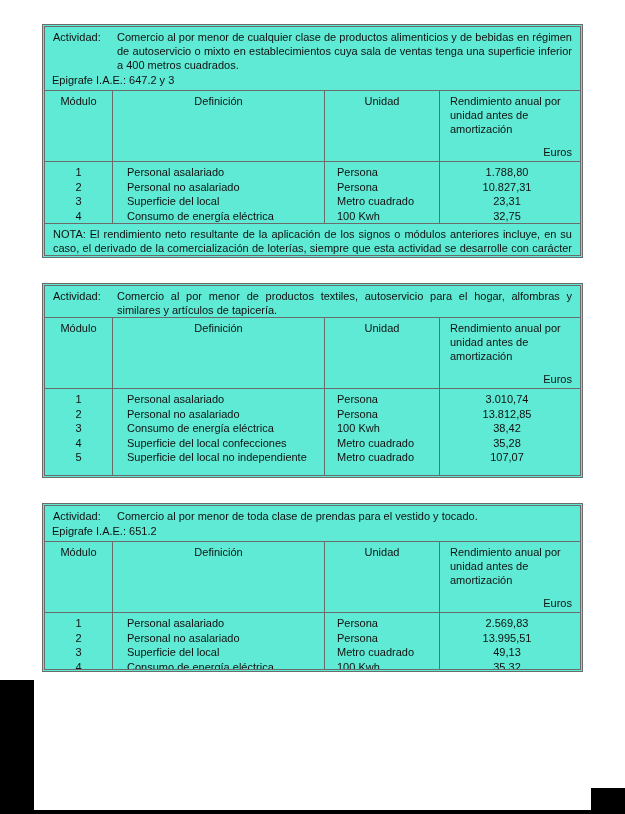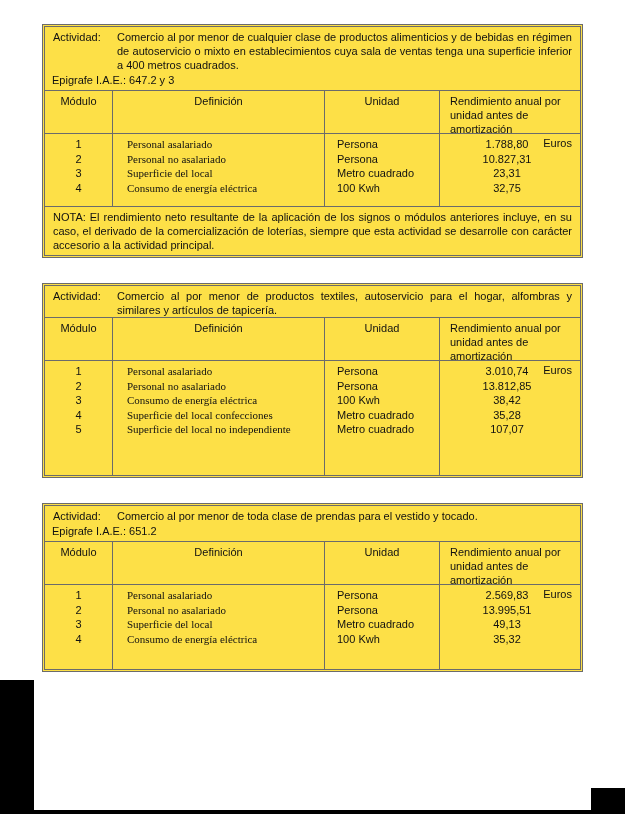--- a/index.html
+++ b/index.html
@@ -9,45 +9,45 @@
     --page_background:#ffffff;
   }
   html,body{margin:0;padding:0;}
   body{
     width:625px;height:814px;position:relative;overflow:hidden;
     background:var(--page_background);
     font-family:"Liberation Sans",sans-serif;
     font-size:11px;line-height:14px;color:var(--text);
   }
   .block{
-    position:absolute;left:42px;width:541px;background:#fde047;
+    position:absolute;left:42px;width:541px;background:#5eead4;
     border:3px double var(--border);box-sizing:border-box;
     display:flex;flex-direction:column;overflow:hidden;
   }
   .act{display:flex;padding:3px 8px 0 8px;}
   .act-label{flex:0 0 64px;}
   .act-text{flex:1;text-align:justify;}
   .epi{padding:1px 8px 3px 7px;}
   .thead{
     display:flex;border-top:1px solid var(--border);
     border-bottom:1px solid var(--border);
-    height:44px;box-sizing:border-box;flex:0 0 auto;
+    height:72px;box-sizing:border-box;flex:0 0 auto;
   }
   .c-mod{width:68px;border-right:1px solid var(--border);box-sizing:border-box;}
   .c-def{width:212px;border-right:1px solid var(--border);box-sizing:border-box;}
   .c-uni{width:115px;border-right:1px solid var(--border);box-sizing:border-box;}
   .c-val{flex:1;}
   .hc{padding-top:3px;text-align:center;}
   .hv{display:flex;flex-direction:column;text-align:left;padding:3px 8px 2px 10px;}
   .euros{margin-top:auto;text-align:right;}
   .tbody{display:flex;flex:1;}
   .col{padding-top:3px;}
   .cl{line-height:14.5px;height:14.5px;white-space:nowrap;overflow:hidden;}
   .c-mod .cl{text-align:center;}
-  .c-def .cl{padding-left:14px;font-family:Liberation Serif, serif;}
+  .c-def .cl{padding-left:14px;}
   .c-uni .cl{padding-left:12px;}
   .c-val .cl{text-align:center;padding-right:6px;}
   .nota{
     border-top:1px solid var(--border);
     padding:3px 8px 3px 8px;text-align:justify;flex:0 0 auto;
   }
   .artifact{position:absolute;background:var(--artifact_black);}
   #artifact-left{left:0;top:680px;width:34px;height:132px;}
   #artifact-right{left:591px;top:788px;width:34px;height:24px;}
   #artifact-bottom{left:0;top:810px;width:625px;height:4px;}

